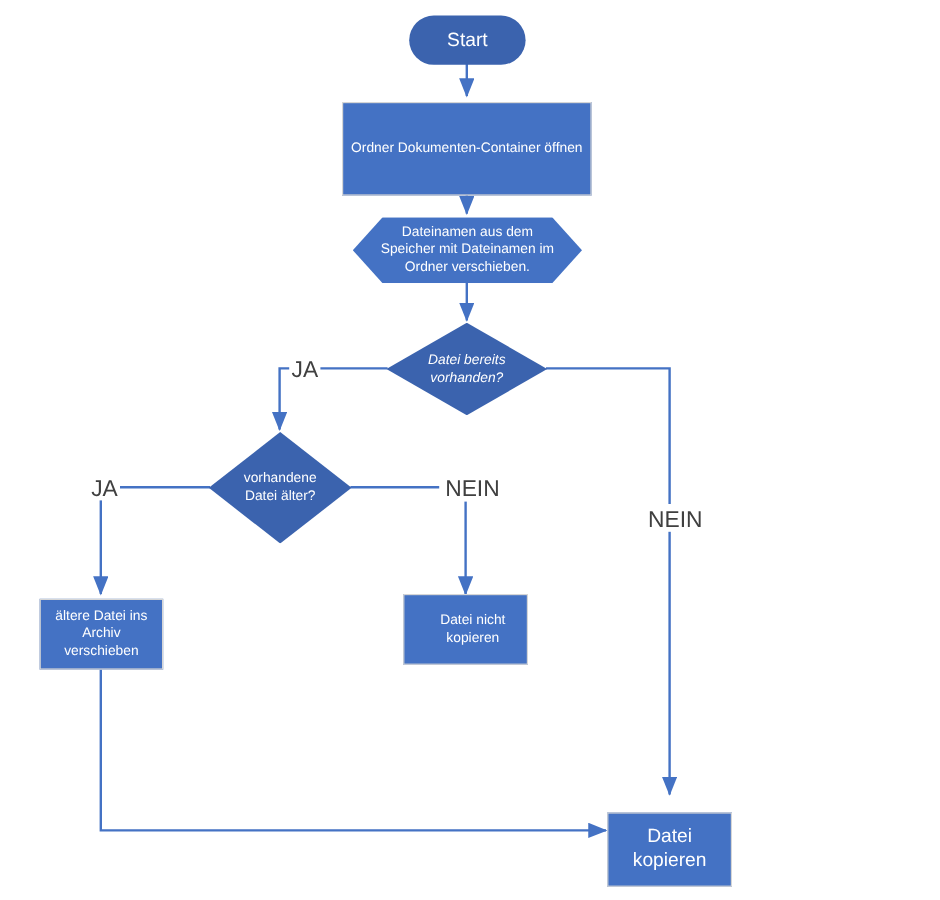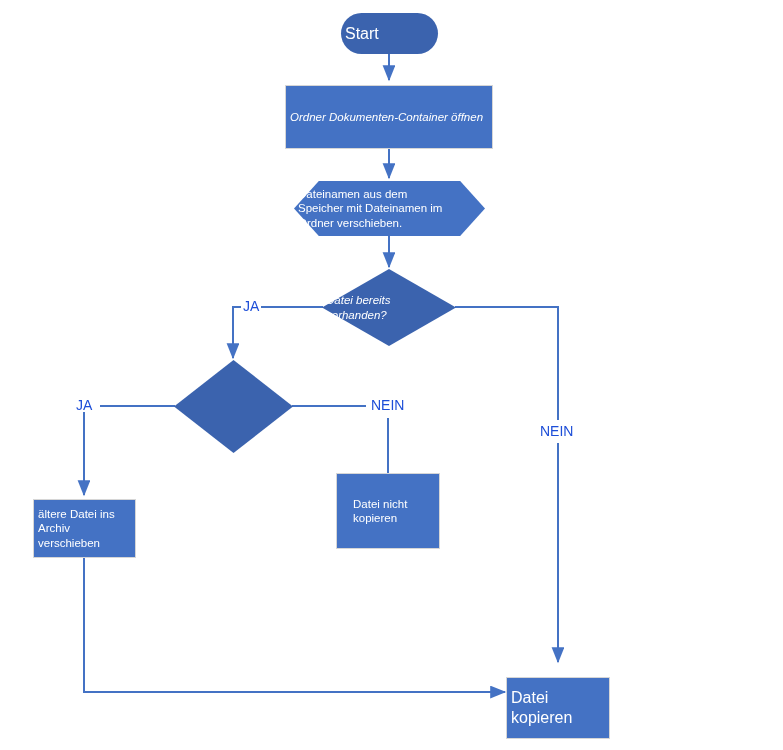--- a/index.html
+++ b/index.html
@@ -25,21 +25,21 @@
     left: 0; top: 0;
     width: 783px;
     height: 750px;
   }
   .node {
     position: absolute;
     box-sizing: border-box;
     display: flex;
     align-items: center;
     justify-content: center;
-    text-align: left;
+    text-align: center;
     color: #ffffff;
     line-height: 1.22;
     user-select: none;
   }
   .node .label {
     display: block;
     width: 100%;
     padding: 0 4px;
     box-sizing: border-box;
     white-space: pre-line;
@@ -84,22 +84,22 @@
     height: 100%;
     background: #3B63AE;
     clip-path: polygon(50% 0%, 100% 50%, 50% 100%, 0% 50%);
   }
   .diamond .label { position: relative; z-index: 2; }
   
   .rect.big { font-size: 16px; }
   
   .edge-label {
     position: absolute;
-    color: #1d4ed8;
-    font-size: 14px;
+    color: #404040;
+    font-size: 19px;
     background: #ffffff;
     padding: 0 2px;
     line-height: 1;
     white-space: nowrap;
     user-select: none;
   }
 </style>
 </head>
 <body>
 
@@ -129,47 +129,49 @@
     <path d="M292,406 L366,406" stroke="#4472C4" stroke-width="2" fill="none"></path>
     <path d="M388,418 L388,495" stroke="#4472C4" stroke-width="2" fill="none" marker-end="url(#arrow)"></path>
 
     <path d="M84,558 L84,692 L505,692" stroke="#4472C4" stroke-width="2" fill="none" marker-end="url(#arrow)"></path>
   </svg>
 
   <div class="node terminator" style="left:341px; top:13px; width:97px; height:41px;">
     <span class="label">Start</span>
   </div>
 
-  <div class="node rect" style="left:285px; top:85px; width:208px; height:64px;font-style:italic;">
+  <div class="node rect" style="left:285px; top:85px; width:208px; height:78px;">
     <span class="label">Ordner Dokumenten-Container öffnen</span>
   </div>
 
   <div class="node hexagon" style="left:294px; top:181px; width:191px; height:55px;">
     <span class="hexshape"></span>
     <span class="label">Dateinamen aus dem
 Speicher mit Dateinamen im
 Ordner verschieben.</span>
   </div>
 
   <div class="node diamond" style="left:322px; top:269px; width:134px; height:77px;font-style:italic;">
     <span class="diashape"></span>
     <span class="label">Datei bereits
 vorhanden?</span>
   </div>
 
   <div class="node diamond" style="left:174px; top:360px; width:119px; height:93px;">
     <span class="diashape"></span>
+    <span class="label">vorhandene
+Datei älter?</span>
   </div>
 
   <div class="node rect" style="left:33px; top:499px; width:103px; height:59px;">
     <span class="label">ältere Datei ins
 Archiv verschieben</span>
   </div>
 
-  <div class="node rect" style="left:336px; top:473px; width:104px; height:76px;padding-left:12px;">
+  <div class="node rect" style="left:336px; top:495px; width:104px; height:59px;padding-left:12px;">
     <span class="label">Datei nicht kopieren</span>
   </div>
 
   <div class="node rect big" style="left:506px; top:663px; width:104px; height:62px;margin-top:14px;">
     <span class="label">Datei
 kopieren</span>
   </div>
 
   <div class="edge-label" style="left:241px; top:299px;">
     <span>JA</span>

